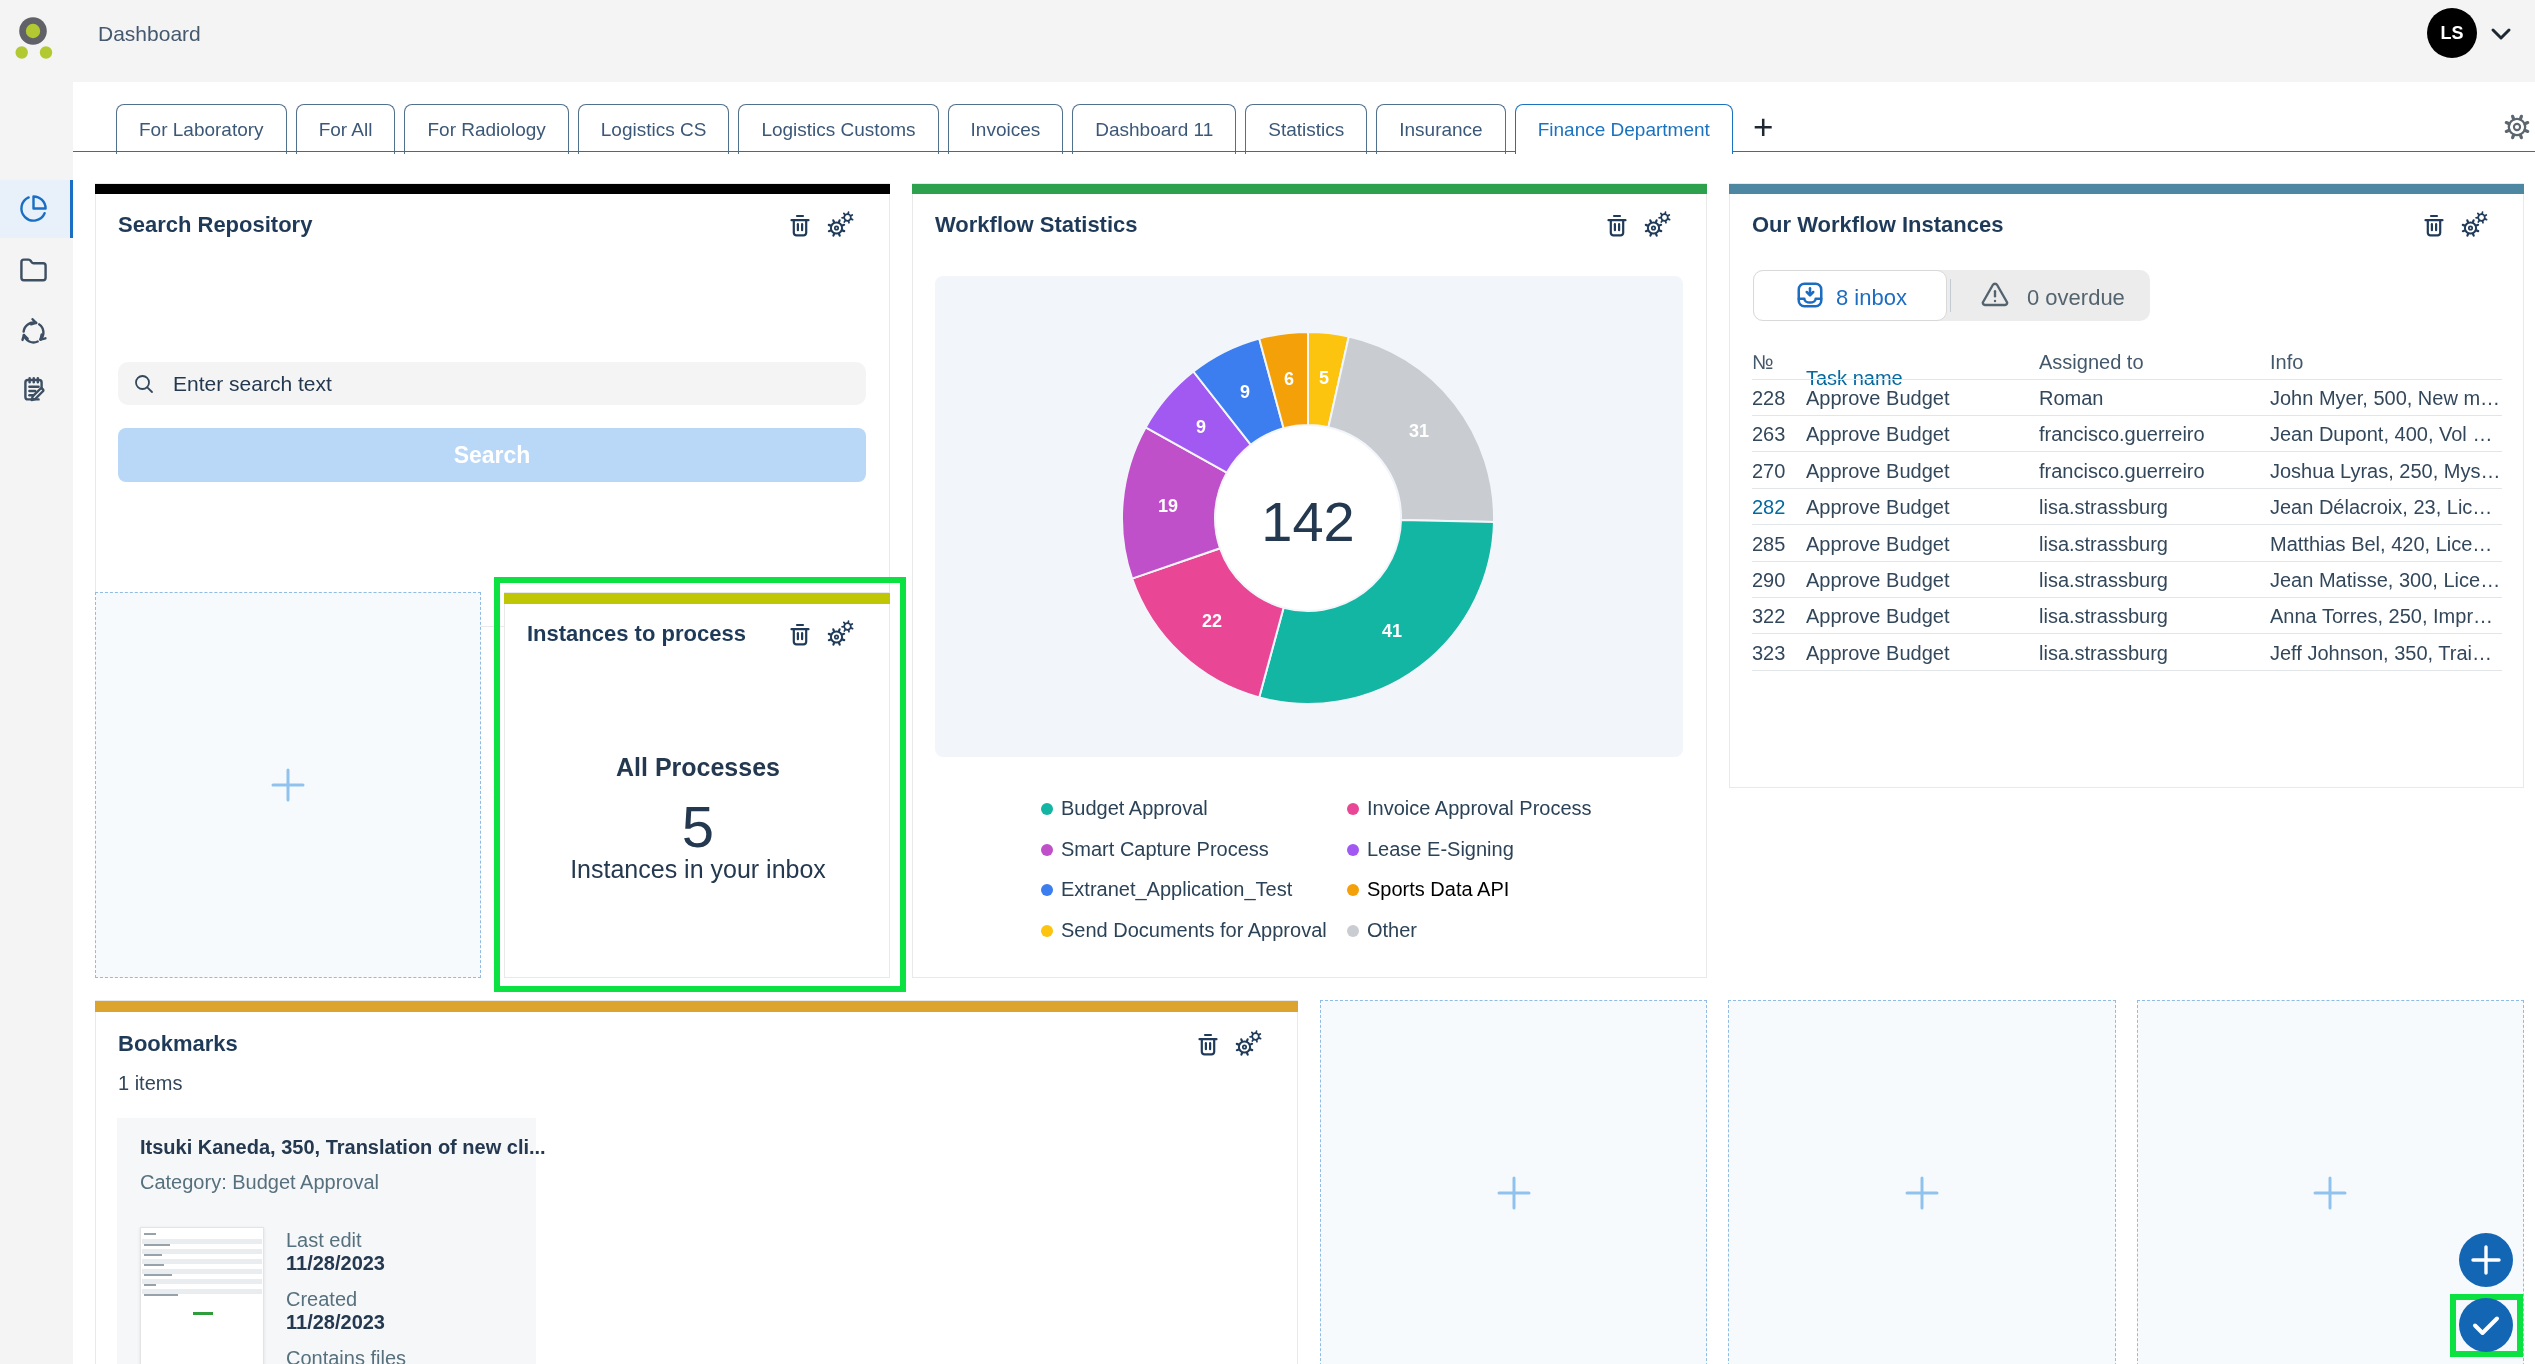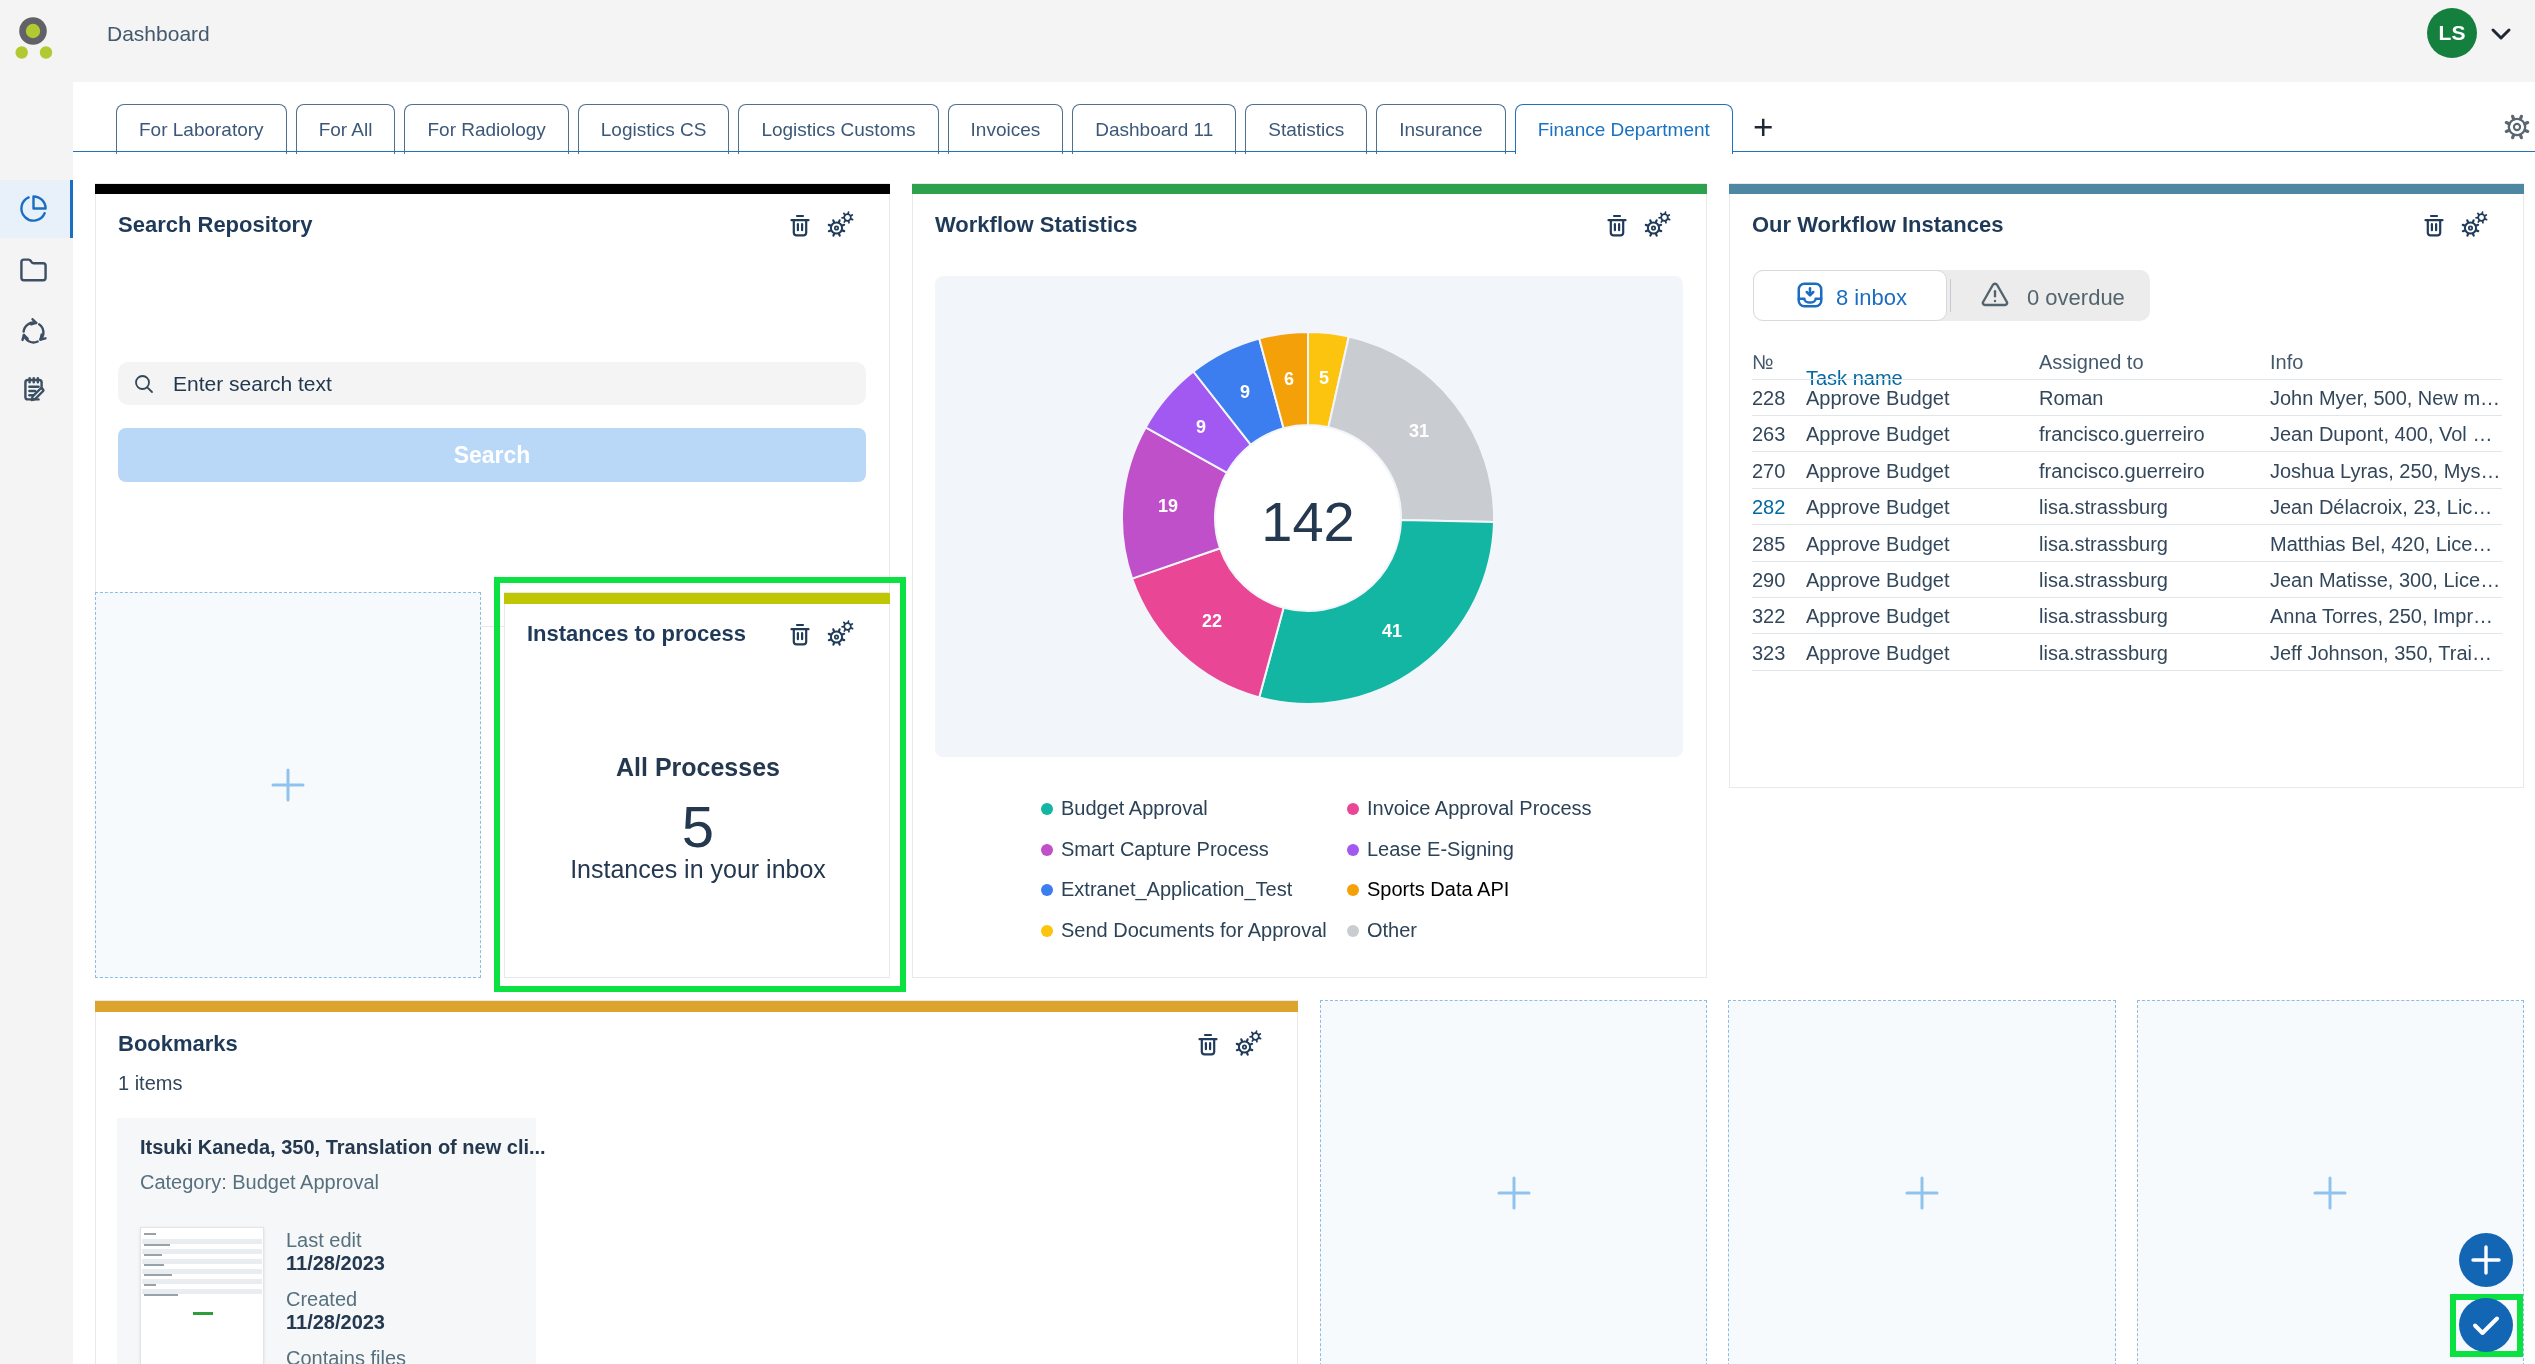--- a/index.html
+++ b/index.html
@@ -15,22 +15,22 @@
 </head>
 <body>
 
 <div class="abs" style="left:0;top:0;width:2535px;height:82px;background:#f4f4f4"></div>
 <svg class="abs" style="left:13px;top:13px" width="48" height="48" viewBox="0 0 48 48">
 <circle cx="20" cy="18" r="13.8" fill="#606267"></circle>
 <circle cx="20" cy="18" r="7.2" fill="#b3c932"></circle>
 <circle cx="8.7" cy="39.5" r="6.2" fill="#b3c932"></circle>
 <circle cx="33" cy="39.5" r="6.2" fill="#b3c932"></circle>
 </svg>
-<div class="abs" style="left:107px;top:22px;font-size:21px;color:#44586e">Dashboard</div>
-<div class="abs" style="left:2427px;top:8px;width:50px;height:50px;border-radius:50%;background:#15803d;color:#fff;font-size:21px;font-weight:bold;display:flex;align-items:center;justify-content:center">LS</div>
+<div class="abs" style="left:98px;top:22px;font-size:21px;color:#44586e">Dashboard</div>
+<div class="abs" style="left:2427px;top:8px;width:50px;height:50px;border-radius:50%;background:#000000;color:#fff;font-size:18px;font-weight:bold;display:flex;align-items:center;justify-content:center">LS</div>
 <svg class="abs" style="left:2489px;top:26px" width="24" height="16" viewBox="0 0 24 16" fill="none" stroke="#1d2833" stroke-width="3" stroke-linecap="round" stroke-linejoin="round">
     <path d="M4 4 L12 12 L20 4"></path>
   </svg>
 <div class="abs" style="left:0;top:82px;width:73px;height:1282px;background:#f4f4f4"></div>
 <div class="abs" style="left:0;top:180px;width:73px;height:58px;background:#e8f1fa;border-right:3px solid #1a6fc4"></div>
 <svg class="abs" style="left:19px;top:194px" width="29" height="29" viewBox="0 0 24 24" fill="none" stroke="#1a6fc4" stroke-width="2" stroke-linecap="round" stroke-linejoin="round">
 <path d="M21.21 15.89A10 10 0 1 1 8 2.83"></path>
     <path d="M22 12A10 10 0 0 0 12 2v10z"></path>
   </svg>
 <svg class="abs" style="left:19px;top:256px" width="29" height="29" viewBox="0 0 24 24" fill="none" stroke="#3d4f63" stroke-width="2" stroke-linecap="round" stroke-linejoin="round">

